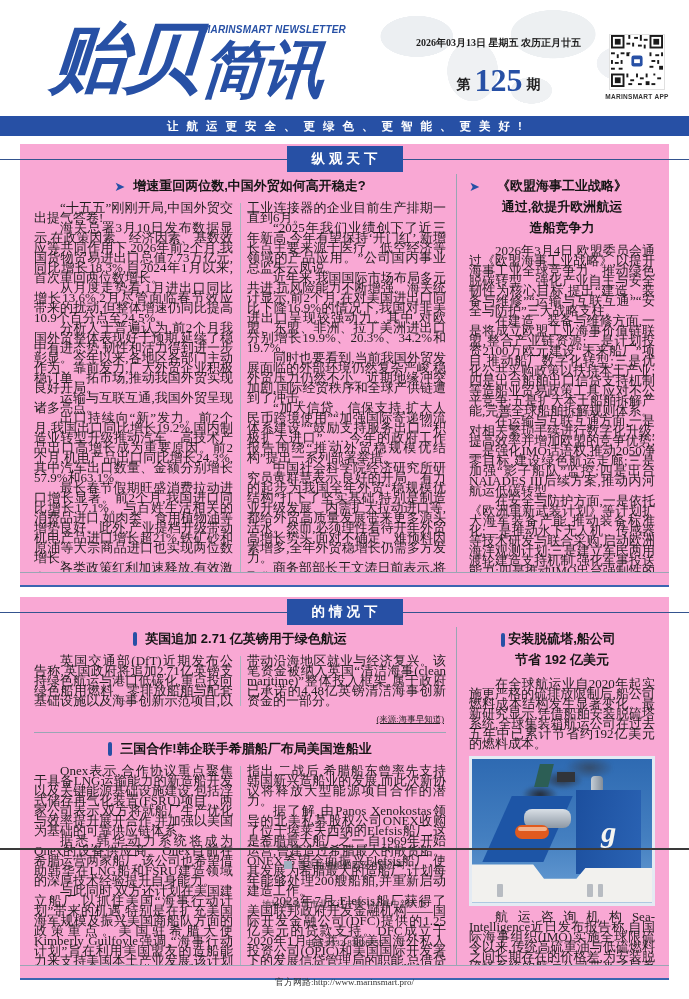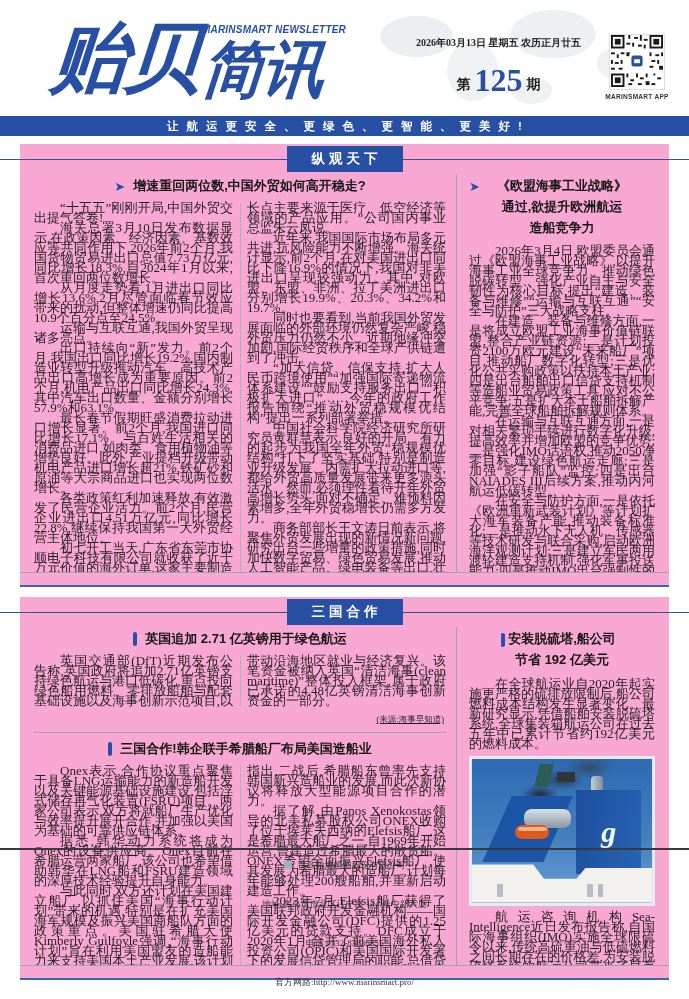--- a/index.html
+++ b/index.html
@@ -187,20 +187,21 @@
     <div class="panel-body body-world">
       <div class="left-block">
         <h2 class="art-title">
           <span class="arrow-icon">➤</span>
           <span>增速重回两位数,中国外贸如何高开稳走?</span>
         </h2>
         <div class="cols">
             <p class="para">“十五五”刚刚开局,中国外贸交出提气答卷!</p>
             <p class="para">海关总署3月10日发布数据显示,在政策因素、经济因素、基数效应等共同作用下,2026年前2个月,我国货物贸易进出口总值7.73万亿元,同比增长18.3%,自2024年1月以来,首次重回两位数增长。</p>
             <p class="para">从月度走势看,1月进出口同比增长13.6%,2月尽管面临春节效应带来的扰动,但整体增速仍同比提高10.9个百分点至24.5%。</p>
+            <p class="para">分析人士普遍认为,前2个月我国外贸整体表现好于预期,延续了稳中有进态势,韧性和活力得到进一步彰显。今年以来,各地区各部门主动作为、靠前发力,广大外贸企业积极稳订单、拓市场,推动我国外贸实现良好开局。</p>
             <p class="para">运输与互联互通,我国外贸呈现诸多亮点。</p>
             <p class="para">出口持续向“新”发力。前2个月,我国出口同比增长19.2%,国内制造业转型升级推动汽车、高技术产品出口高增长成为重要原因。前2个月,机电产品出口同比增长24.3%,其中汽车出口数量、金额分别增长57.9%和63.1%。</p>
             <p class="para">最长春节假期旺盛消费拉动进口增长显著。前2个月,我国进口同比增长17.1%。与百姓生活相关的消费品进口,如肉类、食用植物油等增势良好。此外,产业提档升级带动机电产品进口增长超21%,铁矿砂和原油等大宗商品进口也实现两位数增长。</p>
             <p class="para">各类政策红利加速释放,有效激发了民营企业活力。前2个月,民营企业进出口4.51万亿元,同比增长22.8%,继续保持我国第一大外贸经营主体地位。</p>
             <p class="para">初七开工当天,广东省东莞市协顺电子科技有限公司就收获了近千万元价值的海外订单,这家主要制造工业连接器的企业目前生产排期一直到6月。</p>
             <p class="para">“2025年我们业绩创下了近三年新高,今年有望保持‘开门红’,新增长点主要来源于医疗、低空经济等领域的产品应用。”公司国内事业总监朱云凤说。</p>
             <p class="para">近年来,我国国际市场布局多元共进,抗风险能力不断增强。海关统计显示,前2个月,在对美国进出口同比下降16.9%的情况下,我国对非美进出口呈现较强动力。其中,对欧盟、东盟、非洲、拉丁美洲进出口分别增长19.9%、20.3%、34.2%和19.7%。</p>
             <p class="para">同时也要看到,当前我国外贸发展面临的外部环境仍然复杂严峻,稳外贸压力仍然不小。近期地缘冲突加剧,国际经贸秩序和全球产供链遭到了冲击。</p>
             <p class="para">“加大信贷、信保支持,扩大人民币跨境使用”“加强国际寄递物流体系建设”“鼓励支持服务出口”“积极扩大进口”……今年的政府工作报告围绕“推动外贸稳规模优结构”提出一系列部署举措。</p>
             <p class="para">中国社会科学院经济研究所研究员黄群慧表示,良好的开局、有力的起步为我国全年外贸“稳规模优结构”打下了坚实基础,特别是制造业升级发展、内需扩大拉动进口等,都给外贸高质量发展带来更多源头活水。然而,必须理性看待开年外贸高增长势头,面对不确定、难预料因素增多,全年外贸稳增长仍需多方发力。</p>
@@ -220,21 +221,21 @@
             <p class="para">在运输与互联互通方面,一是对相关繁琐手续进行数字化升级,提高效率并增加欧盟的竞争优势;二是强化IMO话语权,推动2050净零目标,建设绿色航运走廊;三是加强“影子船队”监控;四是出台NAIADES III后续方案,推动内河航运低碳转型。</p>
             <p class="para">在安全与防护方面,一是依托《欧洲重新武装计划》等计划扩大海军装备产能,推动装备标准化;二是推动水下无人机、传感器等技术研发与联合采购,启动欧洲海洋观测计划;三是建立军民两用渡轮建造支持机制,强化军事投送能力;四是推动IMO出台强制性的网络安全规则,提升民用船舶网络安全水平。</p>
           </div>
         <div class="source-line">(来源:海事早知道)</div>
       </div>
     </div>
   </section>
 
   <section class="panel">
     <div class="label-row">
-      <span class="section-label">三国合作</span>
+      <span class="section-label">的情况下</span>
     </div>
     <div class="panel-body body-port">
       <div class="left-block">
 
         <div>
           <h2 class="art-title">
             <span class="bar-icon"></span>
             <span>英国追加 2.71 亿英镑用于绿色航运</span>
           </h2>
           <div class="cols">

